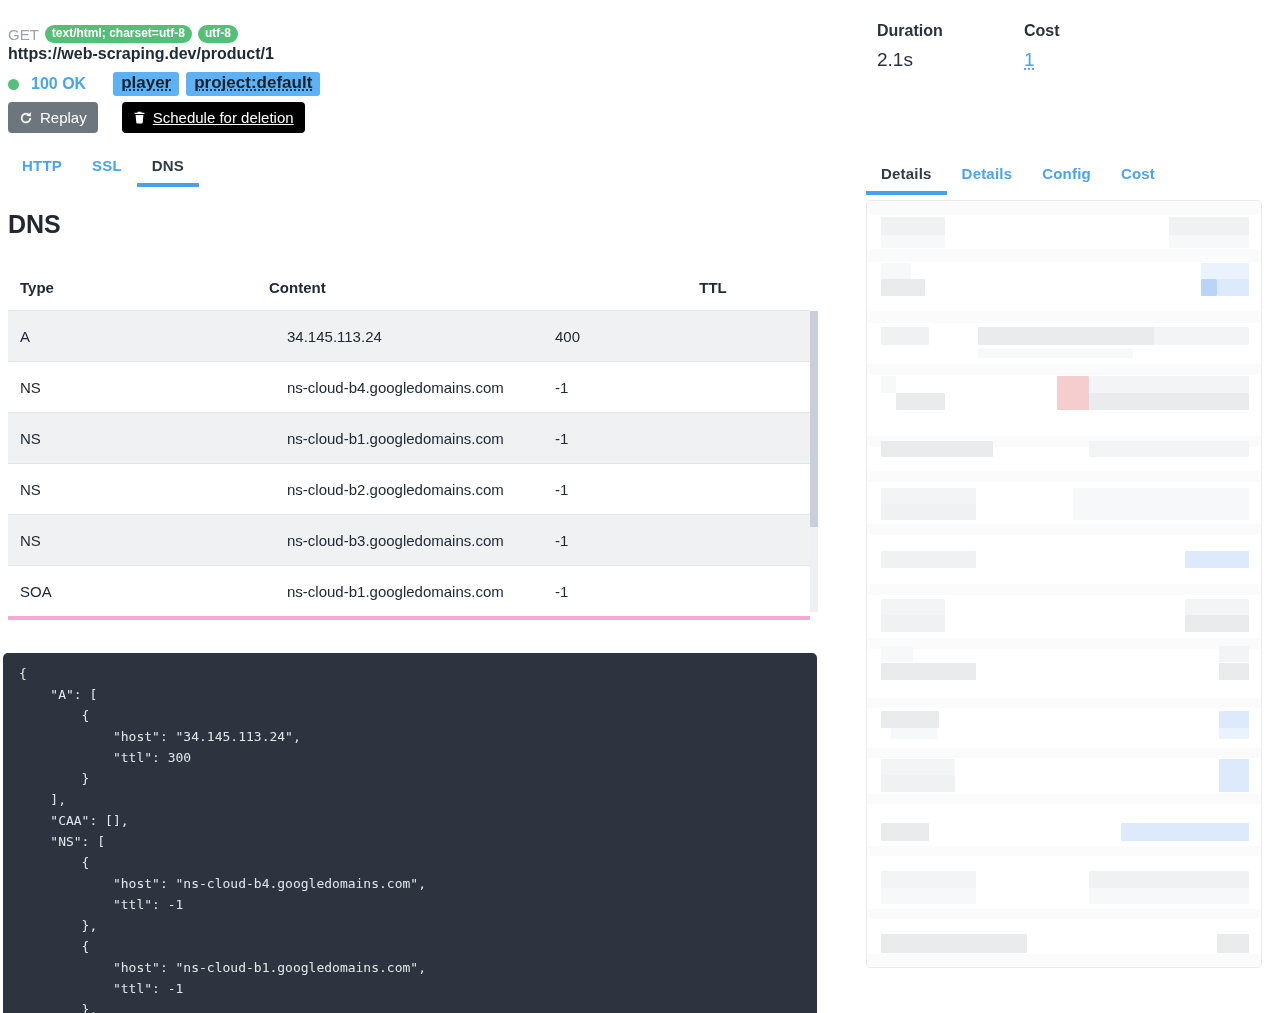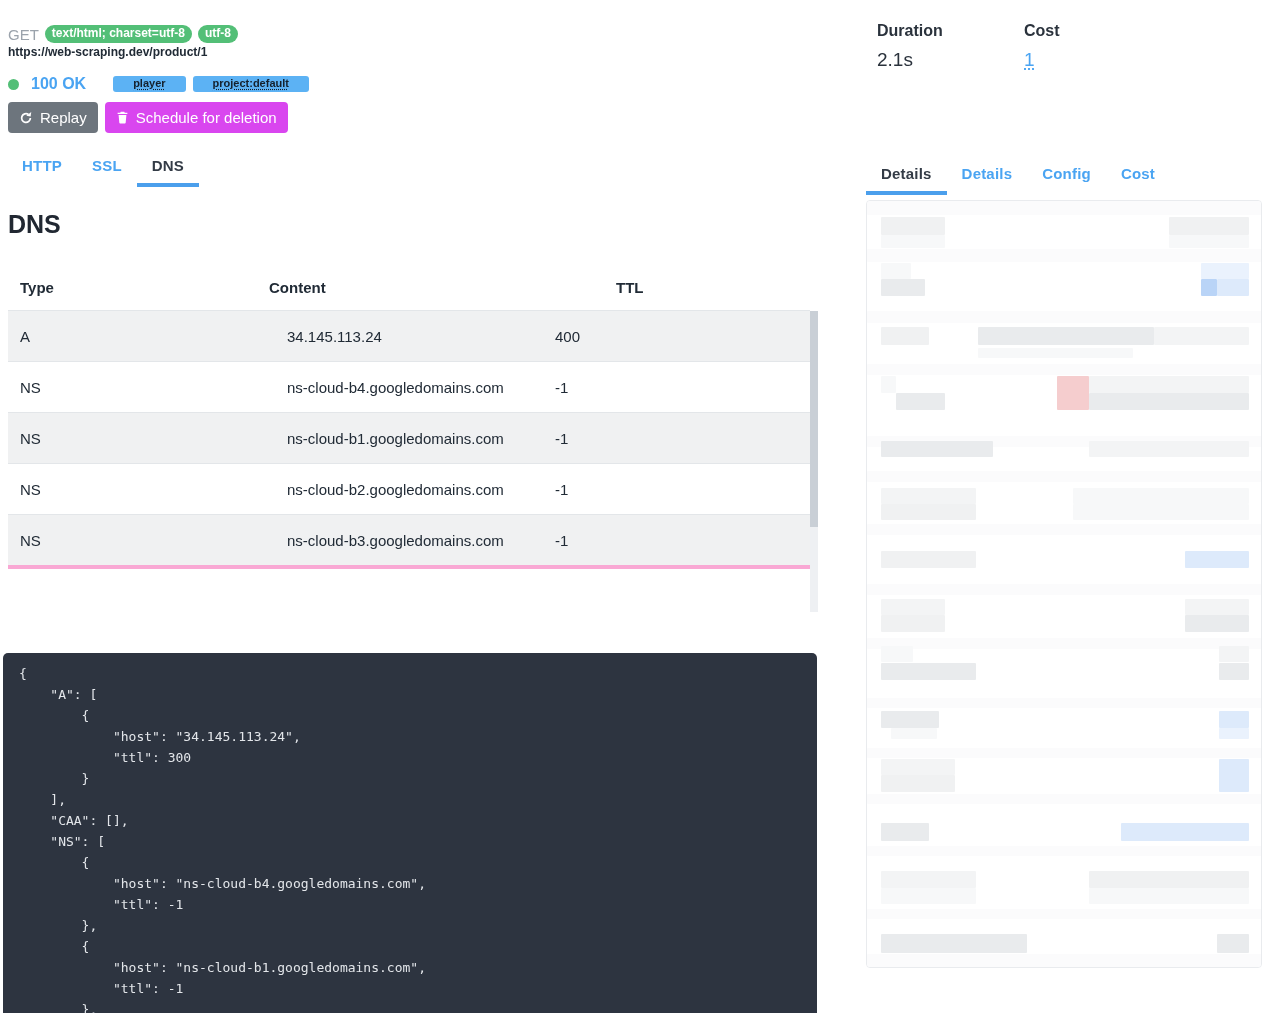--- a/index.html
+++ b/index.html
@@ -5,49 +5,49 @@
   html,body{margin:0;padding:0;}
   body{
     width:1275px;height:1013px;position:relative;overflow:hidden;
     background:#ffffff;font-family:"Liberation Sans",sans-serif;color:#212b36;
   }
   
   .method-row{position:absolute;left:8px;top:25px;display:flex;align-items:center;gap:6px;}
   .method-label{font-size:15px;color:#9ba3ac;}
   .badge-green{background:#53bf77;color:#fff;font-size:12px;font-weight:bold;
     padding:2px 7px 3px;border-radius:9px;line-height:1.1;}
-  .url{position:absolute;left:8px;top:45px;font-size:12px;font-weight:bold;color:#212b36;}
+  .url{position:absolute;left:8px;top:45px;font-size:16px;font-weight:bold;color:#212b36;}
   .status-row{position:absolute;left:8px;top:74px;display:flex;align-items:center;height:20px;}
   .status-dot{width:11px;height:11px;border-radius:50%;background:#53bf77;margin-right:12px;}
   .status-text{font-size:16px;font-weight:bold;color:#4aa4f2;}
   .tags{display:flex;gap:7px;margin-left:27px;}
-  .tag-badge{background:#5cb2f4;color:#14202c;font-size:11px;font-weight:bold;
-    padding:1px 20px 3px;border-radius:3px;text-decoration:underline dotted;text-underline-offset:2px;}
-  .actions{position:absolute;left:8px;top:102px;display:flex;gap:7px;}
+  .tag-badge{background:#5cb2f4;color:#14202c;font-size:17px;font-weight:bold;
+    padding:1px 8px 3px;border-radius:3px;text-decoration:underline dotted;text-underline-offset:2px;}
+  .actions{position:absolute;left:8px;top:102px;display:flex;gap:24px;}
   .btn{display:inline-flex;align-items:center;gap:7px;height:31px;padding:0 11px;
     border:none;border-radius:4px;color:#fff;font-size:15px;font-family:inherit;cursor:pointer;}
   .btn-secondary{background:#6d757d;}
-  .btn-danger{background:#d946ef;}
+  .btn-danger{background:#000000;text-decoration:underline;}
   .btn svg{display:block;}
   
   .tabs{display:flex;}
   .request-tabs{position:absolute;left:7px;top:146px;}
   .panel-tabs{position:absolute;left:866px;top:154px;}
   .tab{padding:11px 15px 13px;font-size:15px;font-weight:bold;color:#4aa4f2;letter-spacing:.2px;cursor:pointer;}
   .tab-active{color:#333b46;border-bottom:4px solid #4b9fec;padding-bottom:9px;}
   
   .dns-heading{position:absolute;left:8px;top:210px;margin:0;font-size:25px;font-weight:bold;color:#212832;}
   .table-wrap{position:absolute;left:8px;top:265px;width:802px;}
   table.dns-table{border-collapse:collapse;table-layout:fixed;width:802px;font-size:15px;color:#212b36;
     border-bottom:4px solid #f9a8d4;}
   .dns-table col.c1{width:247px;} .dns-table col.c2{width:300px;} .dns-table col.c3{width:255px;}
   .dns-table th{font-weight:bold;text-align:left;height:45px;vertical-align:middle;padding:0;}
   .dns-table th:nth-child(1){padding-left:12px;}
   .dns-table th:nth-child(2){padding-left:14px;}
-  .dns-table th:nth-child(3){padding-left:61px;}
+  .dns-table th:nth-child(3){padding-left:61px;text-align:center;}
   .dns-table td{height:50px;vertical-align:middle;border-top:1px solid #e3e6e9;padding:0;}
   .dns-table td:nth-child(1){padding-left:12px;}
   .dns-table td:nth-child(2){padding-left:32px;}
   .dns-table tr.striped td{background:#f0f1f2;}
   .scroll-track{position:absolute;left:810px;top:311px;width:8px;height:301px;background:#eef0f3;}
   .scroll-thumb{position:absolute;left:810px;top:311px;width:8px;height:216px;background:#c9cfd6;}
   
   .code-block{position:absolute;left:3px;top:653px;width:814px;height:400px;background:#2d3440;
     border-radius:5px;padding:10px 16px;box-sizing:border-box;overflow:hidden;}
   .code-block pre{margin:0;font-family:"DejaVu Sans Mono",monospace;font-size:13px;line-height:21px;color:#e3e6ea;}
@@ -140,20 +140,25 @@
           <td>-1</td>
         </tr>
         <tr>
           <td>NS</td>
           <td>ns-cloud-b2.googledomains.com</td>
           <td>-1</td>
         </tr>
         <tr class="striped">
           <td>NS</td>
           <td>ns-cloud-b3.googledomains.com</td>
+          <td>-1</td>
+        </tr>
+        <tr>
+          <td>SOA</td>
+          <td>ns-cloud-b1.googledomains.com</td>
           <td>-1</td>
         </tr>
       </tbody>
   </table>
 </div>
 <div class="scroll-track"></div>
 <div class="scroll-thumb"></div>
 
 <div class="code-block">
   <pre>{

